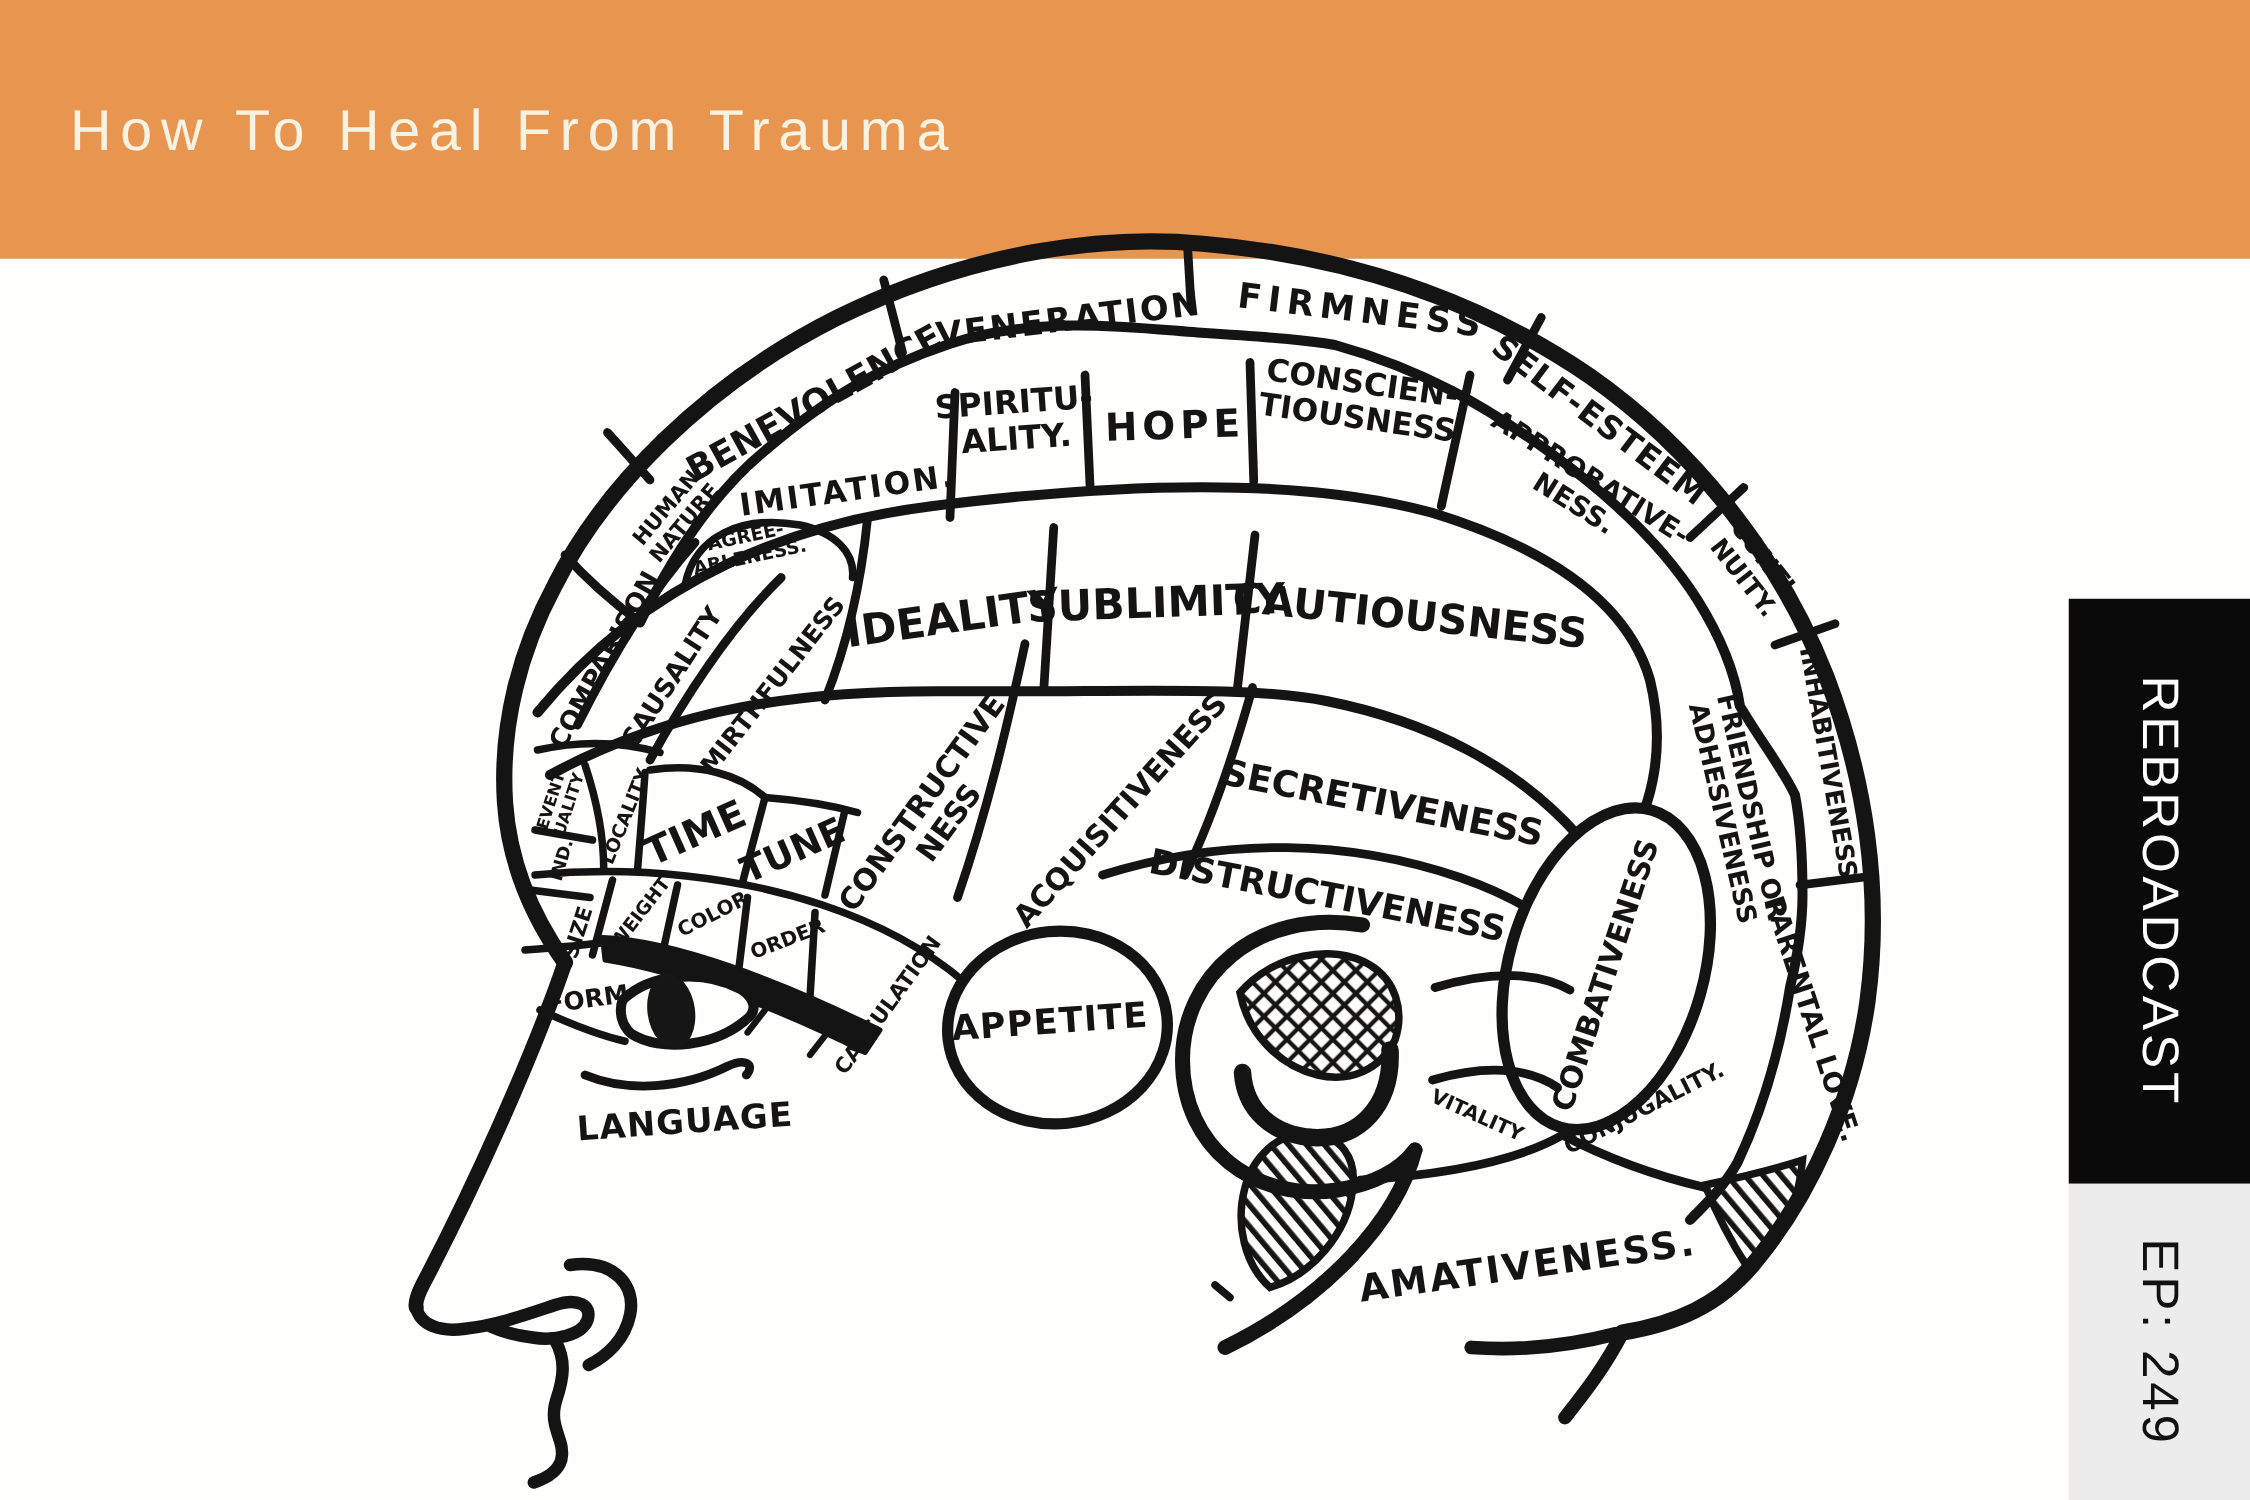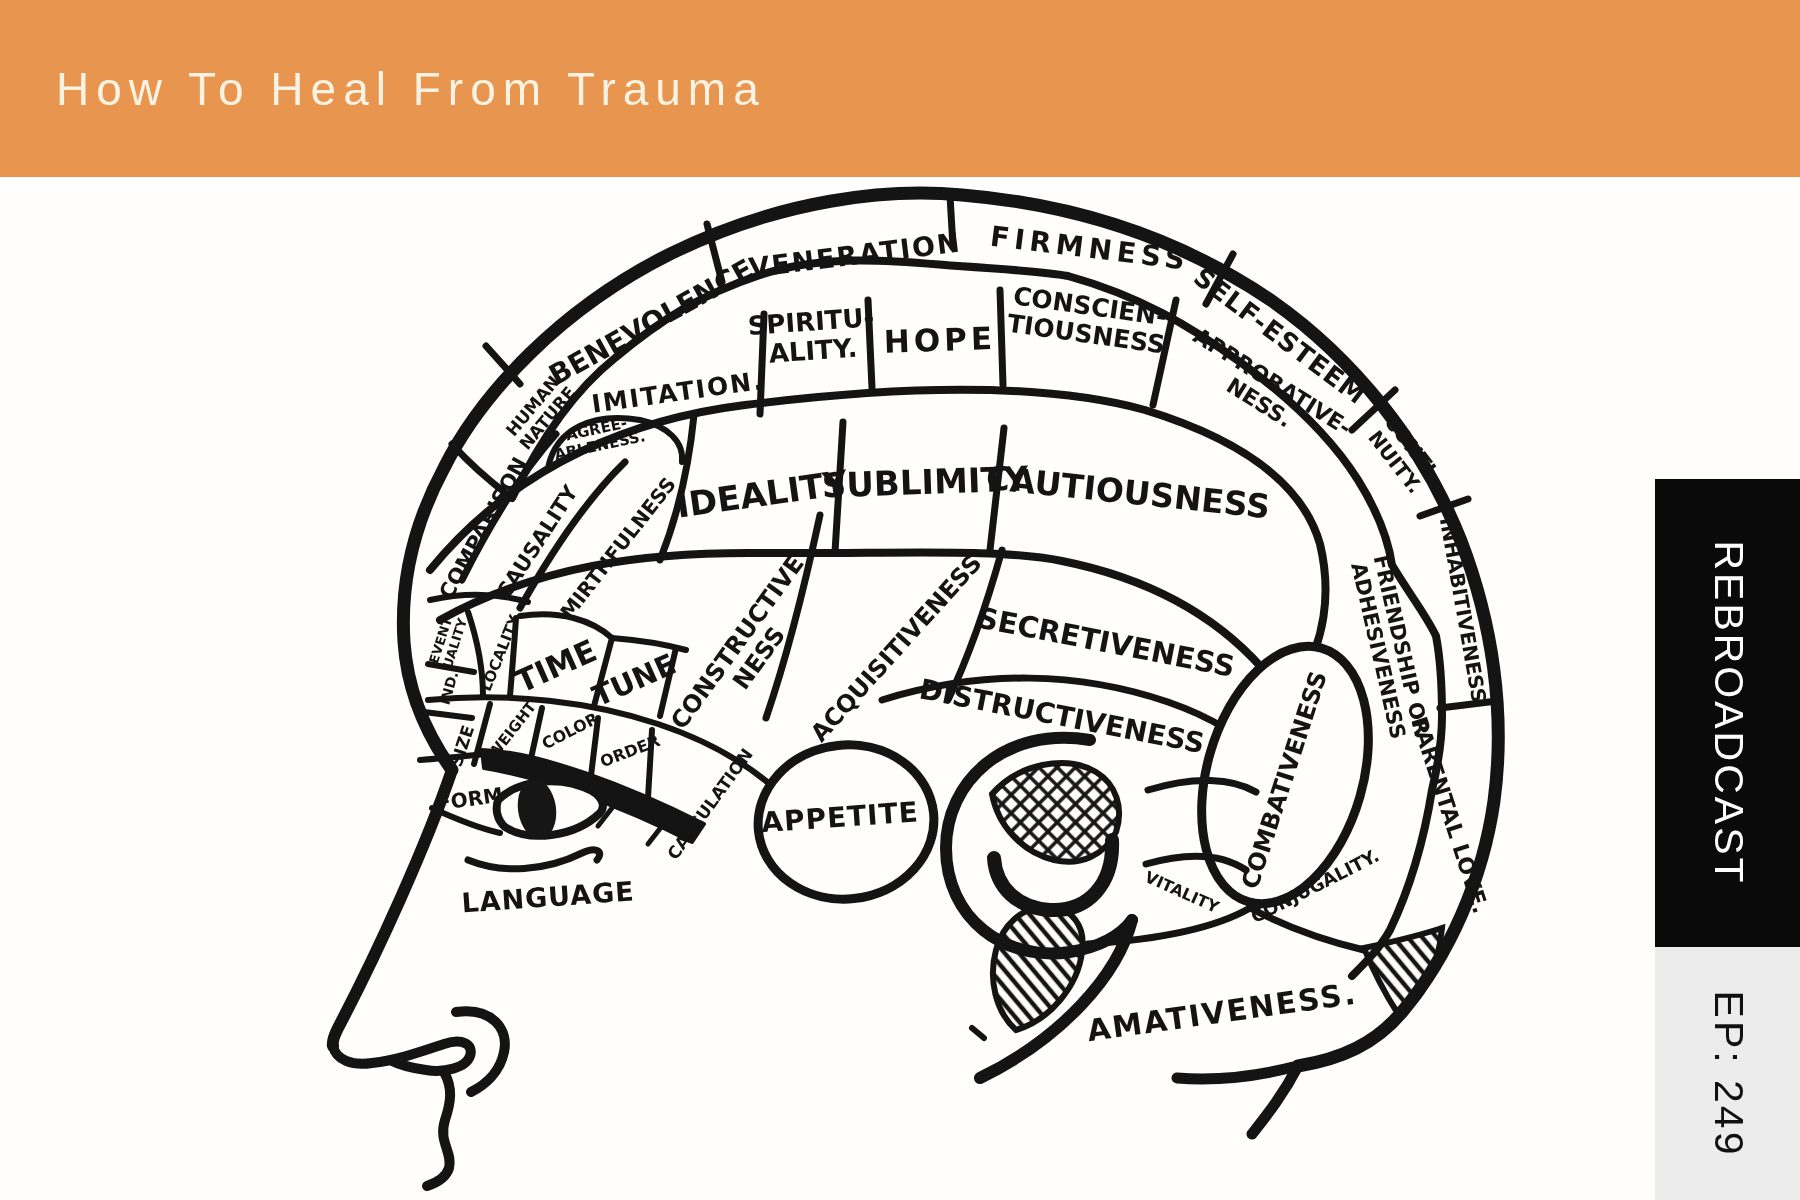--- a/index.html
+++ b/index.html
@@ -1,18 +1,18 @@
 <!DOCTYPE html>
 <html><head>
 <meta charset="utf-8">
 <style>
   html,body{margin:0;padding:0;background:#ffffff;}
   #page{position:relative;width:1800px;height:1200px;overflow:hidden;background:#fffefd;font-family:"Liberation Sans",sans-serif;}
   
-  #header{position:absolute;left:0;top:0;width:1800px;height:177px;display:flex;align-items:center;}
+  #header{position:absolute;left:0;top:0;width:1800px;height:207px;display:flex;align-items:center;}
   #header .title{margin-left:56px;font-size:46px;font-weight:400;letter-spacing:7px;}
   
   .band{position:absolute;left:1655px;width:145px;}
   #band-rebroadcast{top:479px;height:468px;}
   #band-episode{top:947px;height:253px;}
   .vert{position:absolute;top:50%;left:50%;transform:translate(-50%,-50%) rotate(90deg);white-space:nowrap;font-size:41px;font-weight:400;letter-spacing:3px;}
   
   #diagram{position:absolute;left:0;top:0;width:1800px;height:1200px;}
   #diagram path, #diagram ellipse{vector-effect:none;}
   .ink{stroke:#141414;fill:none;stroke-linecap:round;stroke-linejoin:round;}

